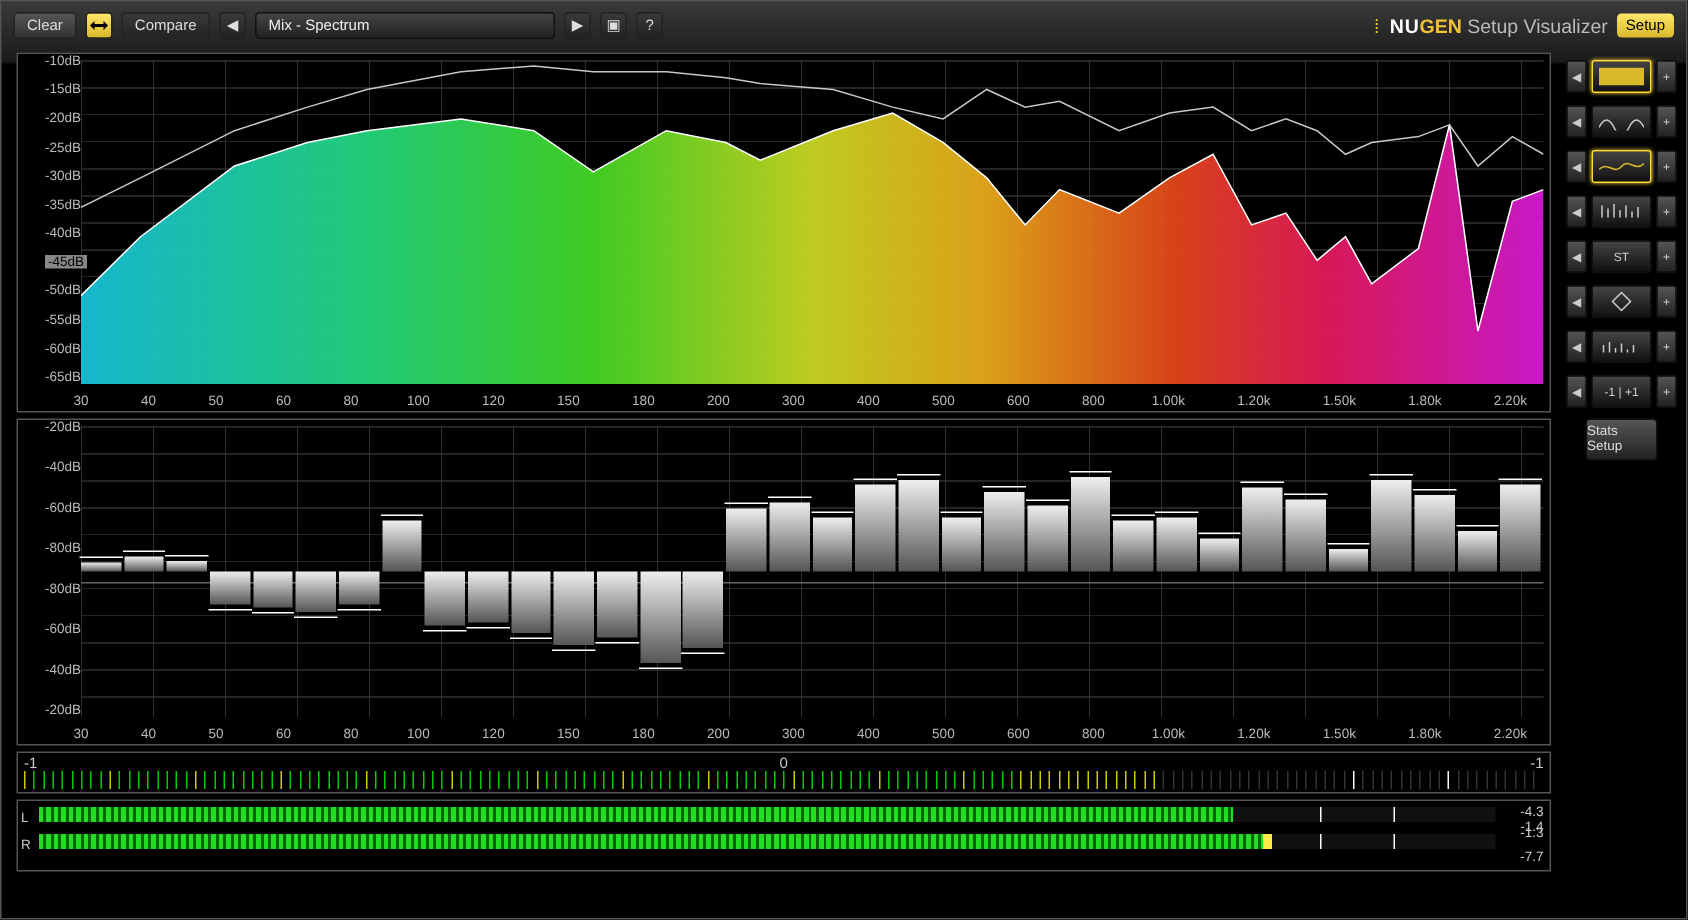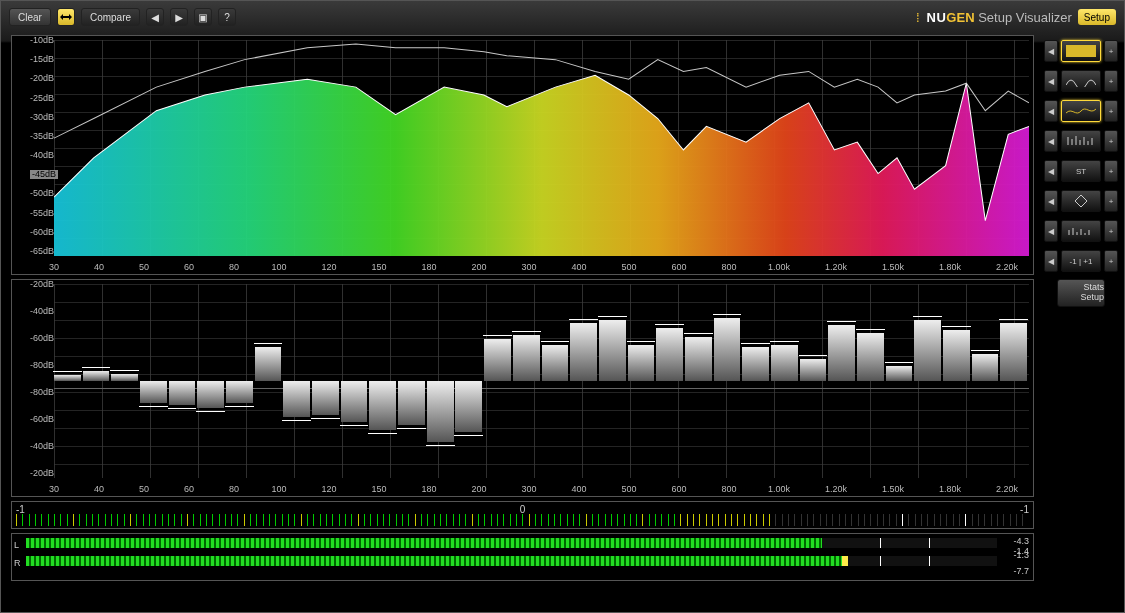--- a/index.html
+++ b/index.html
@@ -58,38 +58,39 @@
   .mrow .fill { position:absolute; left:0; top:0; bottom:0; background:repeating-linear-gradient(to right,#2d2,#2d2 3px,#060 3px,#060 5px); }
   .mrow .yellow { position:absolute; top:0; bottom:0; background:#ffea4a; width:6px; }
   .mlabel { position:absolute; left:2px; font-size:9px; color:#ccc; }
   .mval { position:absolute; right:4px; font-size:9px; color:#ccc; }
   .mrow .mark { position:absolute; top:0; bottom:0; width:1px; background:#fff; }
   
   .krow { height:24px; margin-bottom:6px; display:flex; gap:3px; align-items:center; }
   .kbtn { width:14px; height:22px; background:linear-gradient(#555,#222); border:1px solid #111; border-radius:2px; display:flex; align-items:center; justify-content:center; color:#ccc; font-size:8px; cursor:pointer; }
   .kcenter { flex:1; height:22px; background:linear-gradient(#444,#111); border:1px solid #111; border-radius:2px; display:flex; align-items:center; justify-content:center; overflow:hidden; }
   .kcenter.active { border:1px solid #ffda3a; box-shadow:0 0 3px #ffda3a; }
-  .stats { width:48px; height:28px; margin:4px auto; background:linear-gradient(#555,#222); border:1px solid #111; border-radius:3px; display:flex; align-items:center; justify-content:center; text-align:right; font-size:9px; color:#ddd; line-height:1.1; cursor:pointer;}
+  .stats { width:48px; height:28px; margin:4px auto; background:linear-gradient(#555,#222); border:1px solid #111; border-radius:3px; display:flex; align-items:center; justify-content:center; text-align:left; font-size:9px; color:#ddd; line-height:1.1; cursor:pointer;}
 </style>
 </head>
 <body>
 
 <div class="app">
 
   <div class="toolbar">
     <button class="tbtn">Clear</button>
     <button class="tbtn yellow icon">
       <svg width="14" height="8">
           <path d="M1 4 L4 1 V3 H10 V1 L13 4 L10 7 V5 H4 V7 Z" fill="#000"></path>
         </svg>
     </button>
     <button class="tbtn dark">Compare</button>
     <button class="tbtn dark icon">
       <span>◀</span>
     </button>
+    <div class="preset">Mix - Spectrum</div>
     <button class="tbtn dark icon">
       <span>▶</span>
     </button>
     <button class="tbtn dark icon">
       <span>▣</span>
     </button>
     <button class="tbtn dark icon">?</button>
     <div class="spacer"></div>
     <div class="brand">
       <span class="dots">⁞</span>

